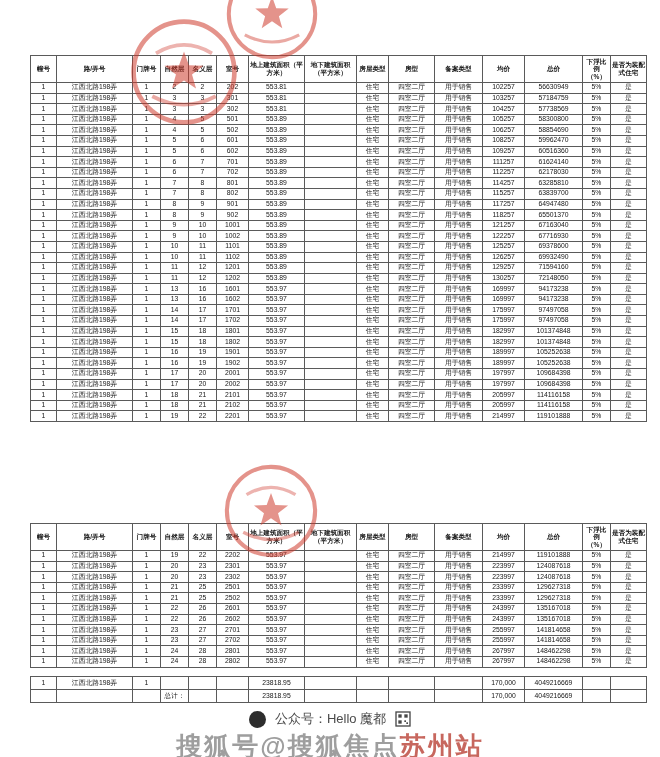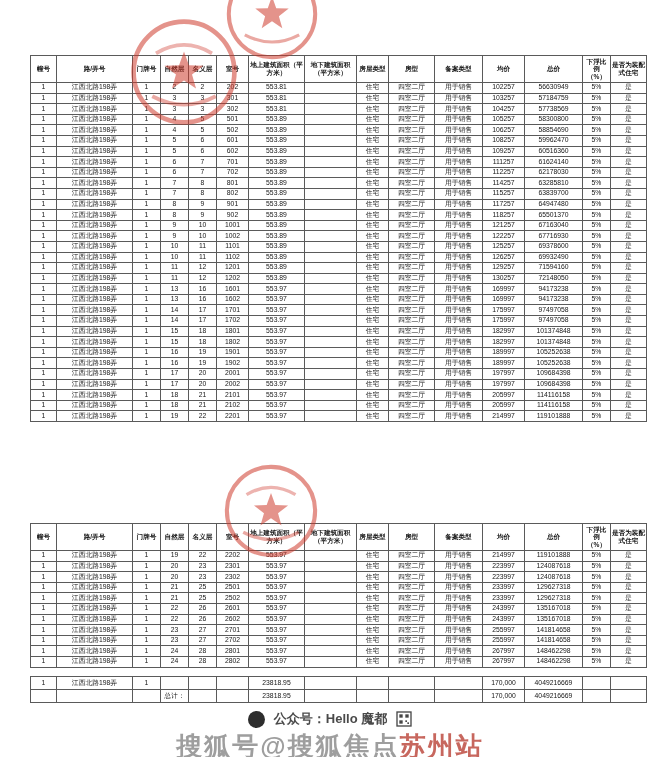--- a/index.html
+++ b/index.html
@@ -16,21 +16,21 @@
   table.price th{font-weight:bold;height:26px;white-space:normal;line-height:1.15;padding:0 1px;font-size:6.6px;}
   #t1 td,#t2 td{height:9.6px;line-height:1;white-space:nowrap;}
   #t3 td{height:12px;line-height:1;white-space:nowrap;}
 
   .stamp{position:absolute;color:#cf3b2d;opacity:.55;pointer-events:none;}
   .stamp-a{left:128px;top:16px;width:112px;height:112px;}
   .stamp-b{left:224px;top:-34px;width:96px;height:96px;}
   .stamp-c{left:222px;top:462px;width:98px;height:98px;}
 
   .footer{position:absolute;top:710px;left:0;width:100%;display:flex;justify-content:center;
-          align-items:center;gap:9px;font-size:13px;color:#4a4a4a;font-weight:bold;}
+          align-items:center;gap:9px;font-size:13px;color:#4a4a4a;}
   .logo-dot{display:inline-block;width:17px;height:17px;border-radius:50%;background:#2d2d2d;}
   .qr{width:16px;height:16px;color:#474747;}
 
   .watermark{position:absolute;top:729px;left:50%;transform:translateX(-50%);white-space:nowrap;
              font-size:26px;letter-spacing:2px;color:#949494;opacity:.9;font-weight:bold;}
   .wm-suffix{color:#c2574d;}
 </style>
 </head>
 <body>
 

